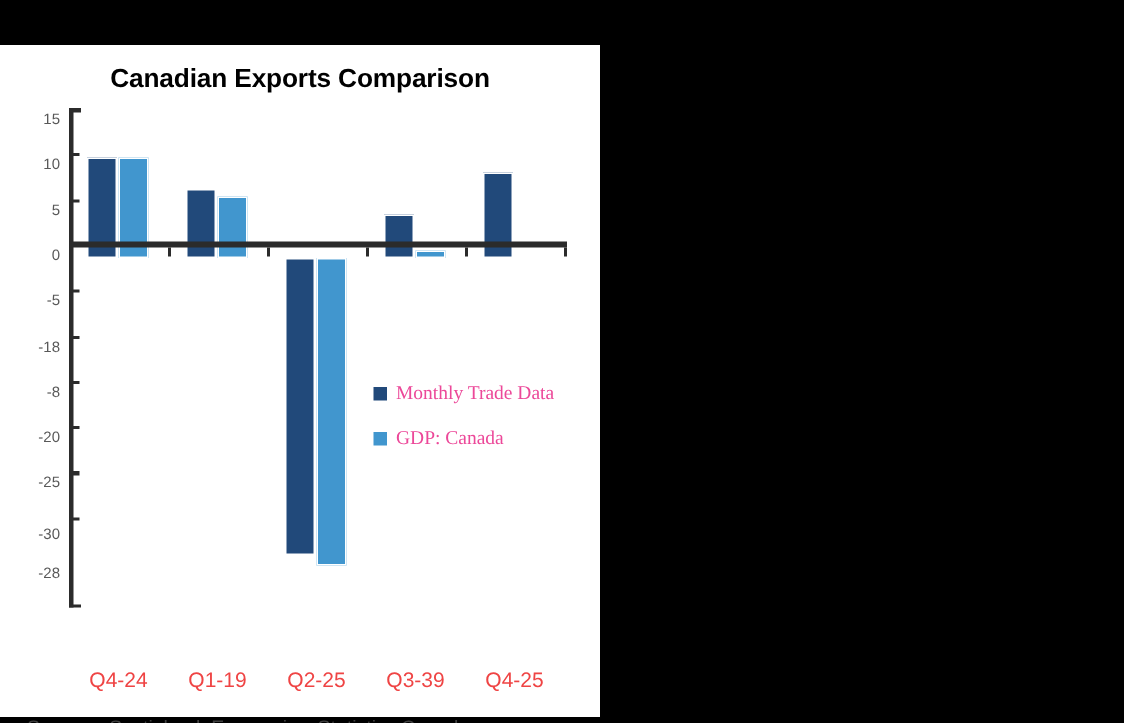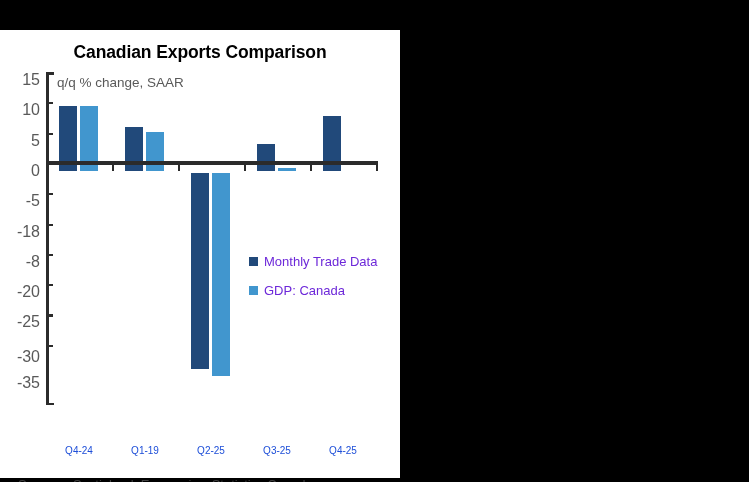--- a/index.html
+++ b/index.html
@@ -74,21 +74,21 @@
     left: 0px;
     width: 7px;
     height: 2.2px;
     background: #2b2b2b;
   }
   .ylabel {
     position: absolute;
     right: 0;
     width: 34px;
     text-align: right;
-    font-size: 16px;
+    font-size: 10px;
     color: #595959;
     transform: translateY(-50%);
   }
   .ylabels {
     position: absolute;
     left: 0px;
     top: 20px;
     width: 40px;
     height: 355px;
   }
@@ -112,22 +112,22 @@
   }
   .xlabels {
     position: absolute;
     left: 46px;
     top: 415px;
     width: 340px;
     height: 24px;
   }
   .xlabel {
     position: absolute;
-    font-size: 10px;
-    color: #1d4ed8;
+    font-size: 14px;
+    color: #ef4444;
     text-align: left;
     transform: translateX(-50%);
     white-space: nowrap;
   }
   .legend {
     position: absolute;
     left: 249px;
     top: 224px;
   }
   .legend-row {
@@ -136,53 +136,53 @@
     margin-bottom: 14px;
   }
   .legend-swatch {
     width: 9px;
     height: 9px;
     margin-right: 6px;
     flex: none;
   }
   .legend-label {
     font-size: 13px;
-    color: #6d28d9;
-    white-space: nowrap;
+    color: #ec4899;
+    white-space: nowrap;
+    font-family: Liberation Serif, serif;
   }
   .source {
     position: absolute;
     left: 18px;
     top: 447px;
     font-size: 13px;
     color: #404040;
     white-space: nowrap;
   }
 </style>
 </head>
 <body>
 
 <div id="root">
   <div class="panel">
 
     <div class="chart-title">Canadian Exports Comparison</div>
-    <div class="subtitle">q/q % change, SAAR</div>
 
     <div class="ylabels">
       <div class="ylabel" style="top:30px">15</div>
       <div class="ylabel" style="top:60.3px">10</div>
       <div class="ylabel" style="top:90.6px">5</div>
       <div class="ylabel" style="top:120.9px">0</div>
       <div class="ylabel" style="top:151.2px">-5</div>
       <div class="ylabel" style="top:181.5px">-18</div>
       <div class="ylabel" style="top:211.8px">-8</div>
       <div class="ylabel" style="top:242.1px">-20</div>
       <div class="ylabel" style="top:272.4px">-25</div>
       <div class="ylabel" style="top:307px">-30</div>
-      <div class="ylabel" style="top:333px">-35</div>
+      <div class="ylabel" style="top:333px">-28</div>
     </div>
 
     <div class="plot">
       <div class="axis-left"></div>
       <div class="axis-cap" style="top:22px"></div>
       <div class="axis-cap" style="top:352.5px"></div>
 
       <div class="tick" style="top:52.3px"></div>
       <div class="tick" style="top:82.6px"></div>
       <div class="tick" style="top:143.2px"></div>
@@ -221,20 +221,20 @@
       <div class="legend-row">
         <span class="legend-swatch" id="sw1" style="background: rgb(65, 150, 206);"></span>
         <span class="legend-label">GDP: Canada</span>
       </div>
     </div>
 
     <div class="xlabels">
       <div class="xlabel" style="left:33px">Q4-24</div>
       <div class="xlabel" style="left:99px">Q1-19</div>
       <div class="xlabel" style="left:165px">Q2-25</div>
-      <div class="xlabel" style="left:231px">Q3-25</div>
+      <div class="xlabel" style="left:231px">Q3-39</div>
       <div class="xlabel" style="left:297px">Q4-25</div>
     </div>
 
     <div class="source">Sources: Scotiabank Economics, Statistics Canada.</div>
 
   </div>
 </div>
 
 </body></html>

